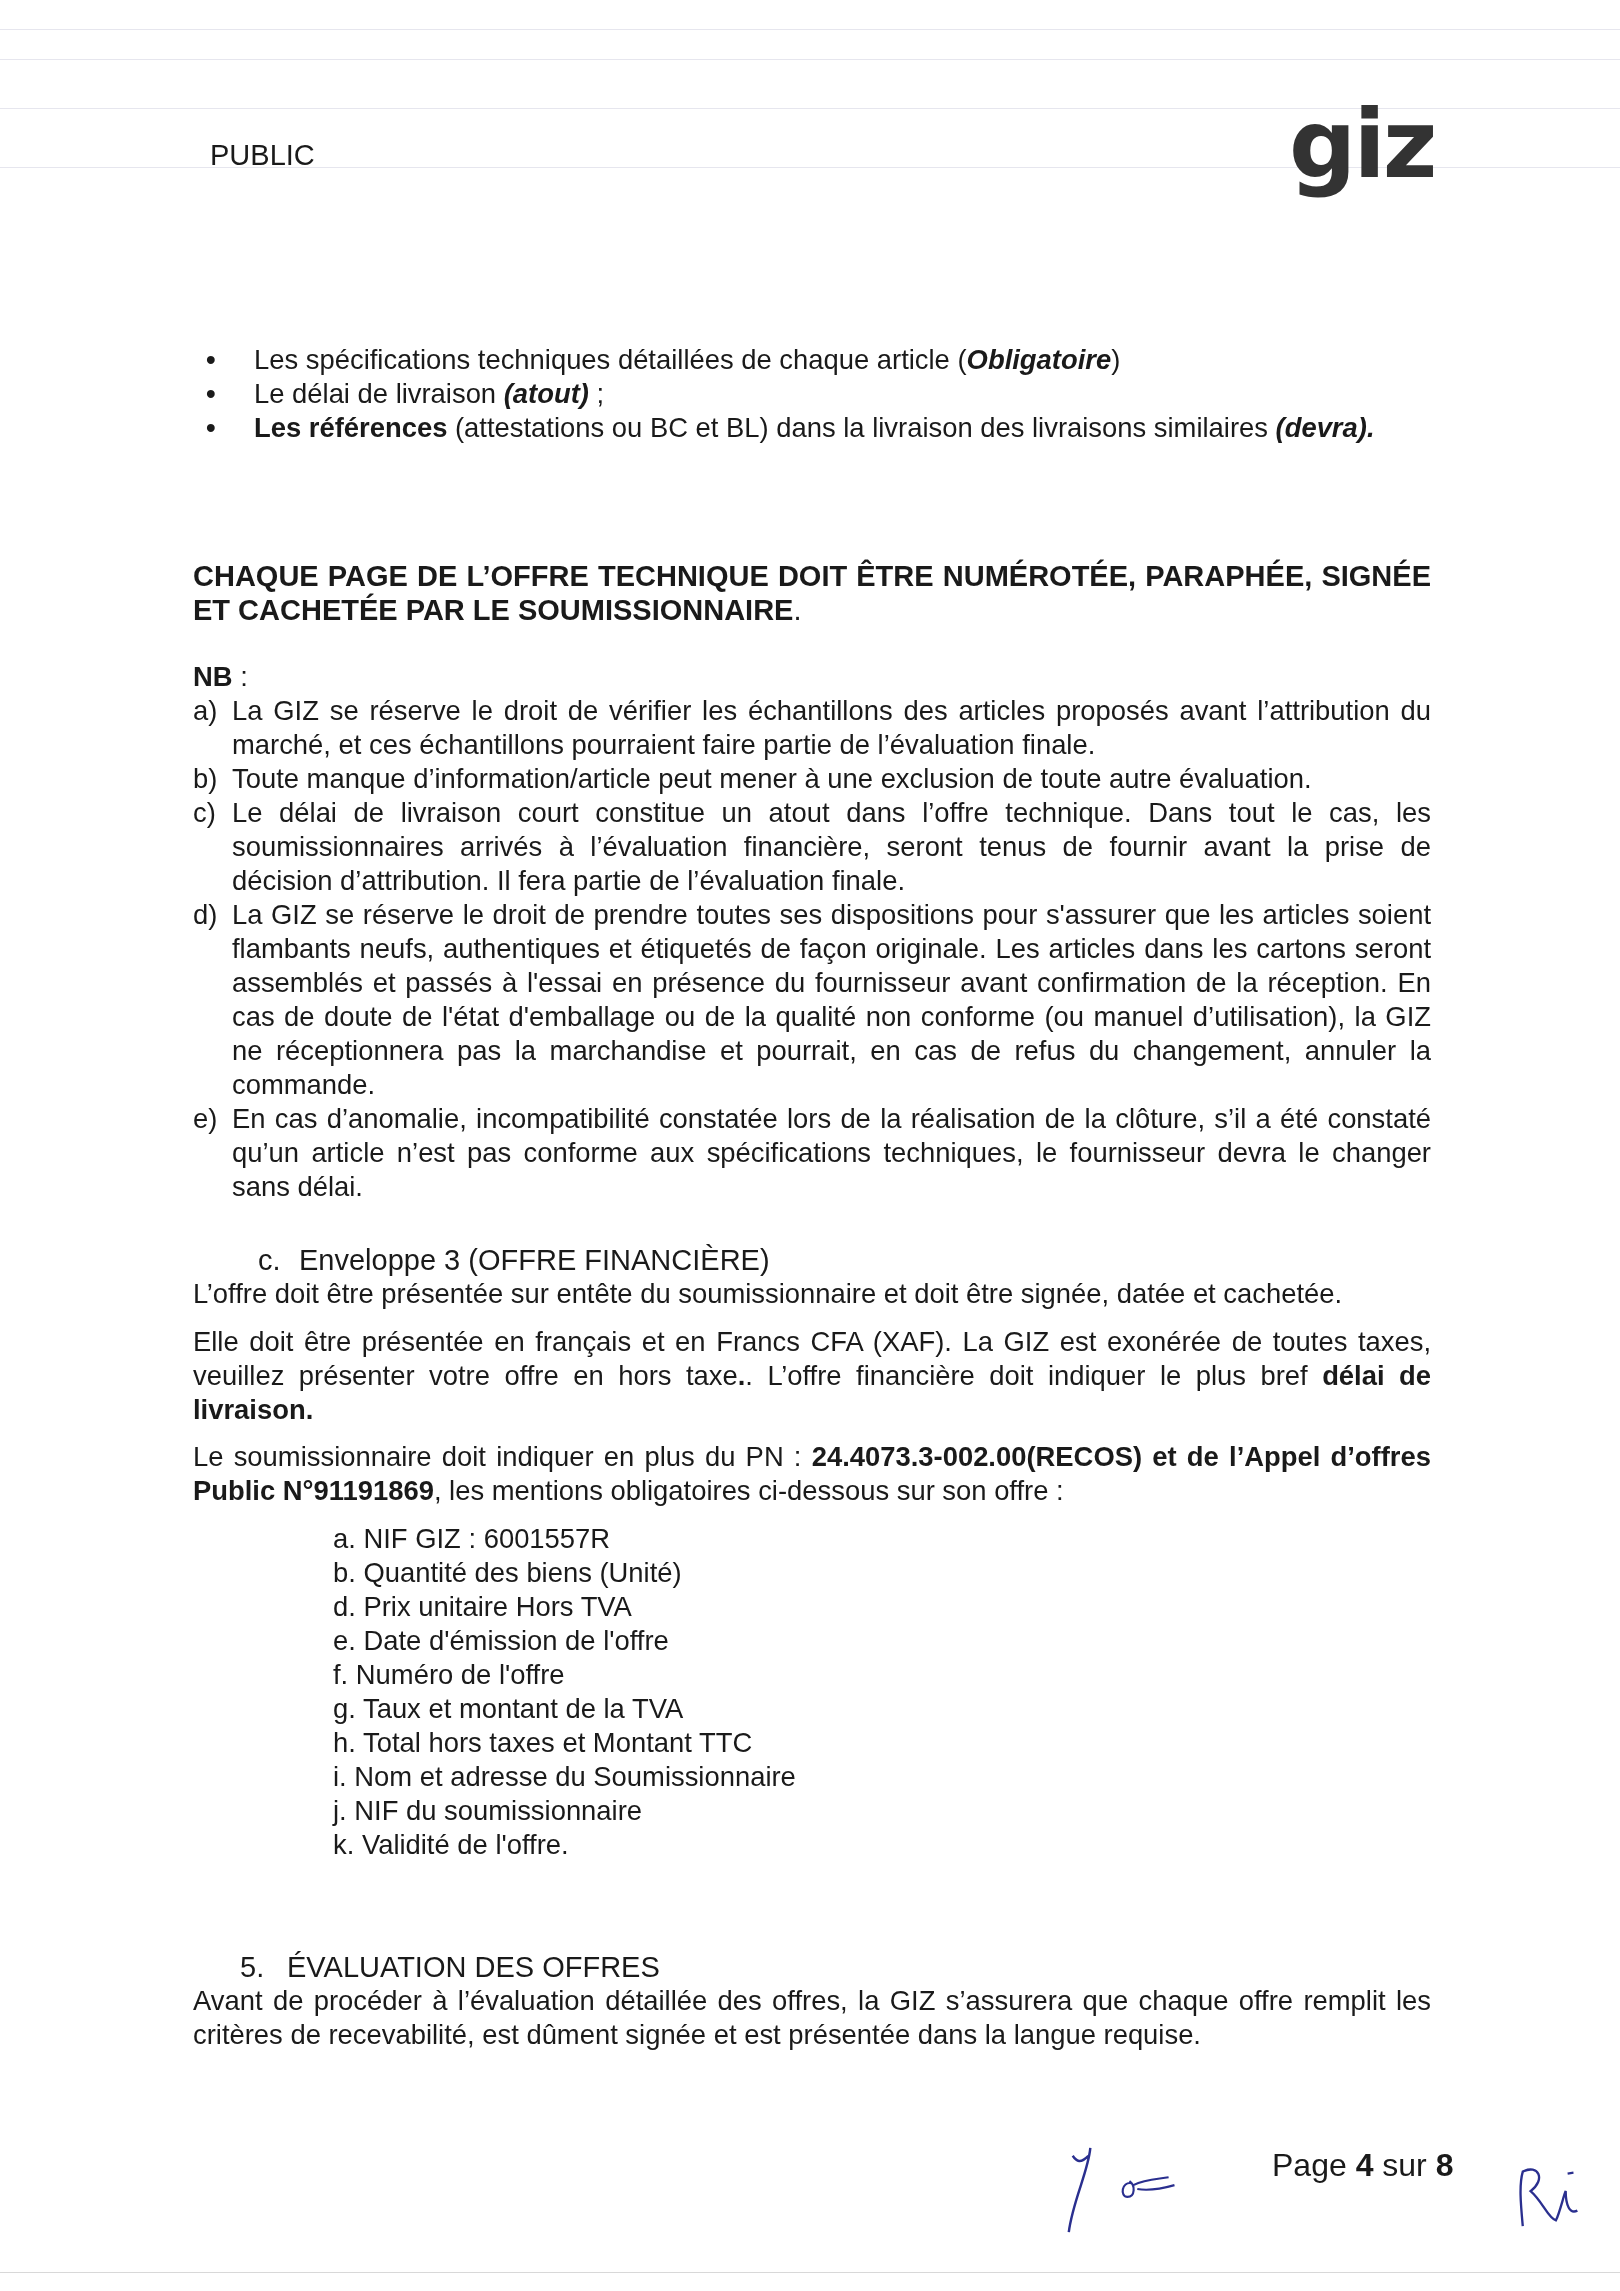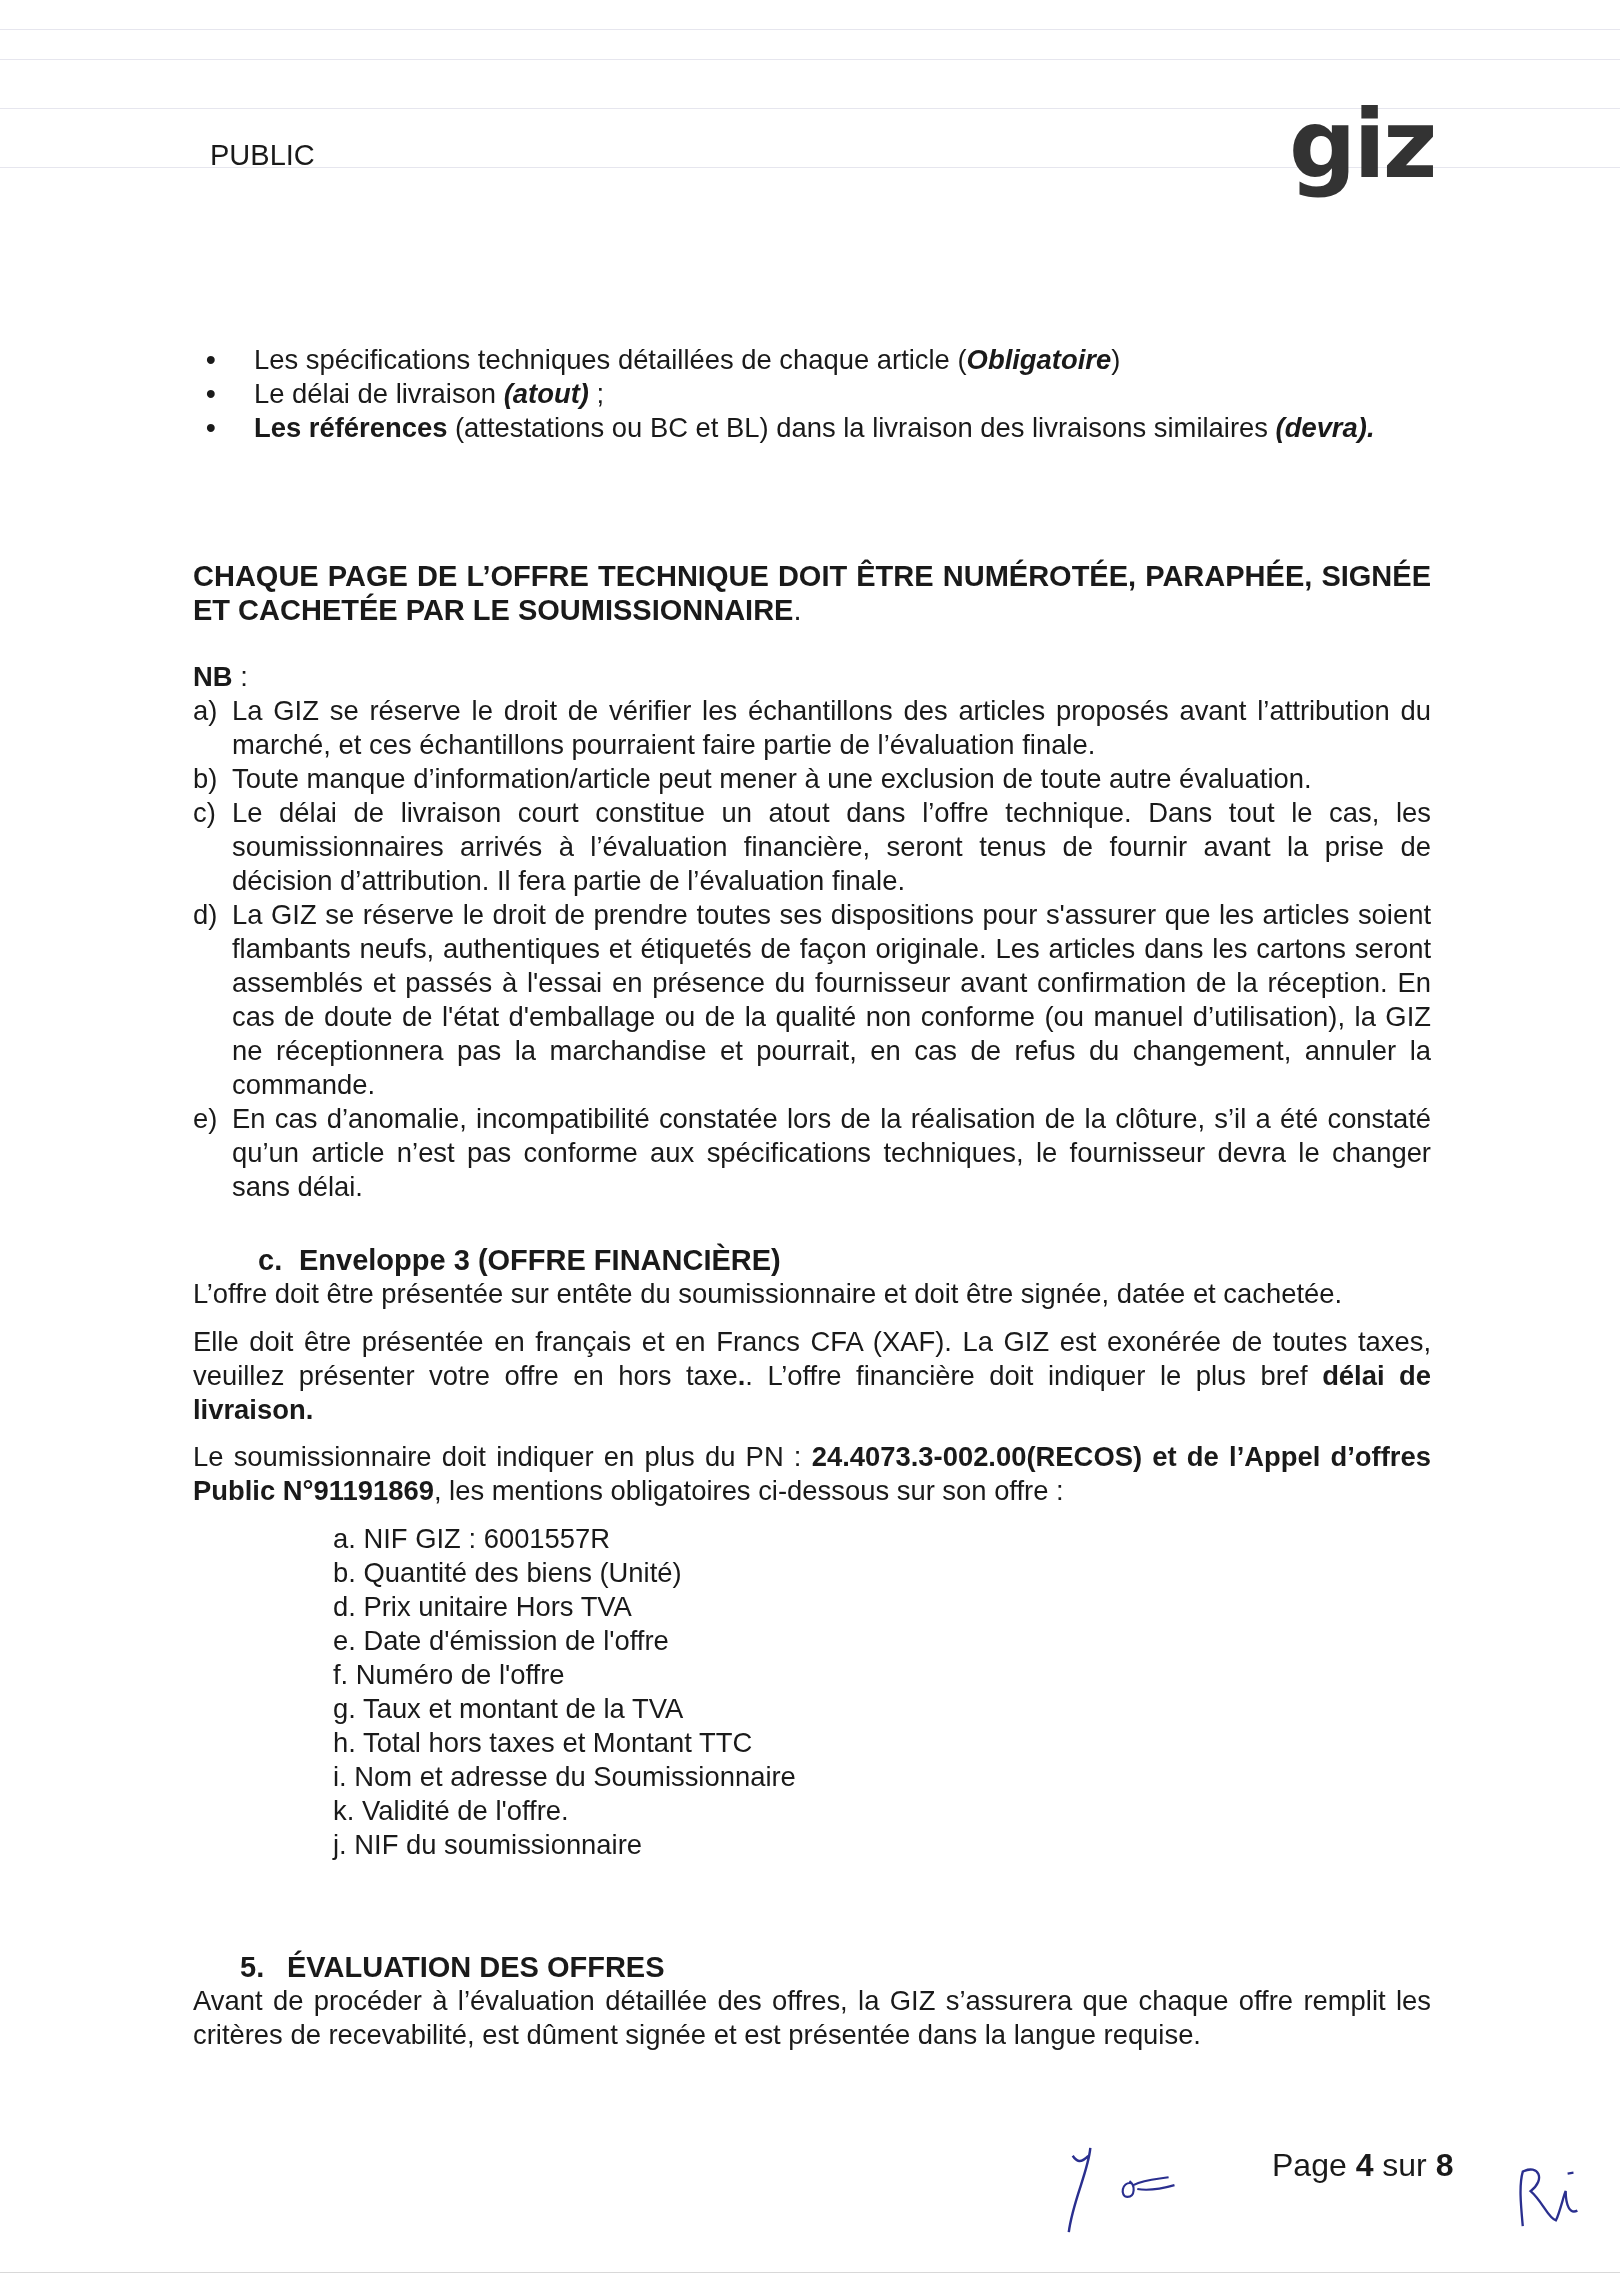--- a/index.html
+++ b/index.html
@@ -12,21 +12,21 @@
   .content { position:absolute; left:193px; width:1238px; font-size:27.4px; line-height:34px; }
   .bullets { top:343px; margin:0; padding:0; list-style:none; }
   .bullets li { position:relative; padding-left:61px; text-align:justify; }
   .bullets li::before { content:"\2022"; position:absolute; left:12.7px; top:0; font-size:29px; }
   .caps { top:559px; font-weight:bold; font-size:29px; line-height:34px; text-align:justify; }
   .nb { top:660px; }
   .nb ol { margin:0; padding:0; list-style:none; }
   .nb li { position:relative; padding-left:39px; text-align:justify; }
   .nb li .mark { position:absolute; left:0; top:0; }
   .section-c { top:1243px; }
-  .sub-heading { font-weight:bold; font-size:29px; padding-left:65px; }
+  .sub-heading { font-weight:normal; font-size:29px; padding-left:65px; }
   .sub-heading .num { display:inline-block; width:41px; }
   p { margin:0; }
   .gap { height:13.7px; }
   .alpha-list { margin:0; padding:0 0 0 140px; list-style:none; }
   .section-5 { top:1950px; }
   .footer-page { position:absolute; left:1272px; top:2147px; font-size:32px; }
   .sig { position:absolute; }
 </style>
 </head>
 <body>
@@ -83,22 +83,22 @@
   <div class="gap"></div>
   <ul class="alpha-list">
     <li>a. NIF GIZ : 6001557R</li>
     <li>b. Quantité des biens (Unité)</li>
     <li>d. Prix unitaire Hors TVA</li>
     <li>e. Date d'émission de l'offre</li>
     <li>f. Numéro de l'offre</li>
     <li>g. Taux et montant de la TVA</li>
     <li>h. Total hors taxes et Montant TTC</li>
     <li>i. Nom et adresse du Soumissionnaire</li>
+    <li>j. NIF du soumissionnaire</li>
     <li>k. Validité de l'offre.</li>
-    <li>j. NIF du soumissionnaire</li>
   </ul>
 </div>
 
 <div class="content section-5">
   <div class="sub-heading" style="padding-left:47px">
     <span class="num" style="width:47px">5.</span><span>ÉVALUATION DES OFFRES</span>
   </div>
   <p style="text-align:justify">Avant de procéder à l’évaluation détaillée des offres, la GIZ s’assurera que chaque offre remplit les critères de recevabilité, est dûment signée et est présentée dans la langue requise.</p>
 </div>
 

